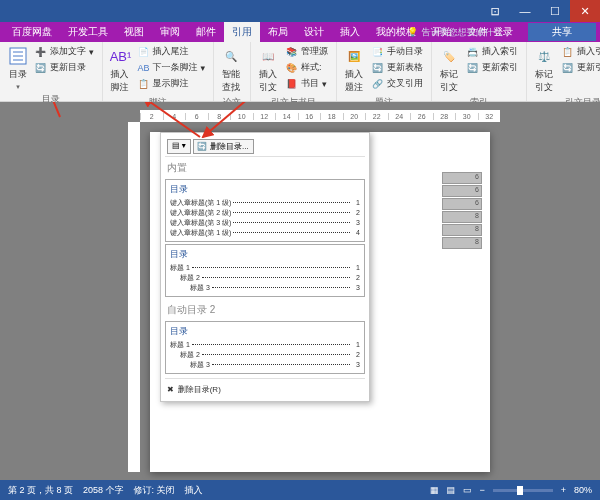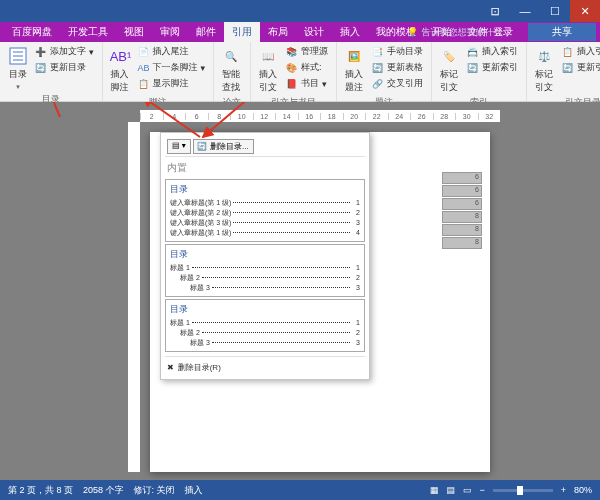--- a/index.html
+++ b/index.html
@@ -306,20 +306,21 @@
               <span class="dots"></span>
               <span class="pg">2</span>
             </div>
             <div class="toc-line l3">
               <span class="txt">标题 3</span>
               <span class="dots"></span>
               <span class="pg">3</span>
             </div>
           </div>
       </div>
+      <div class="dd-section-label">自动目录 2</div>
       <div class="toc-preview">
         <div class="toc-title">目录</div>
         <div id="auto2-lines">
             <div class="toc-line l1">
               <span class="txt">标题 1</span>
               <span class="dots"></span>
               <span class="pg">1</span>
             </div>
             <div class="toc-line l2">
               <span class="txt">标题 2</span>

